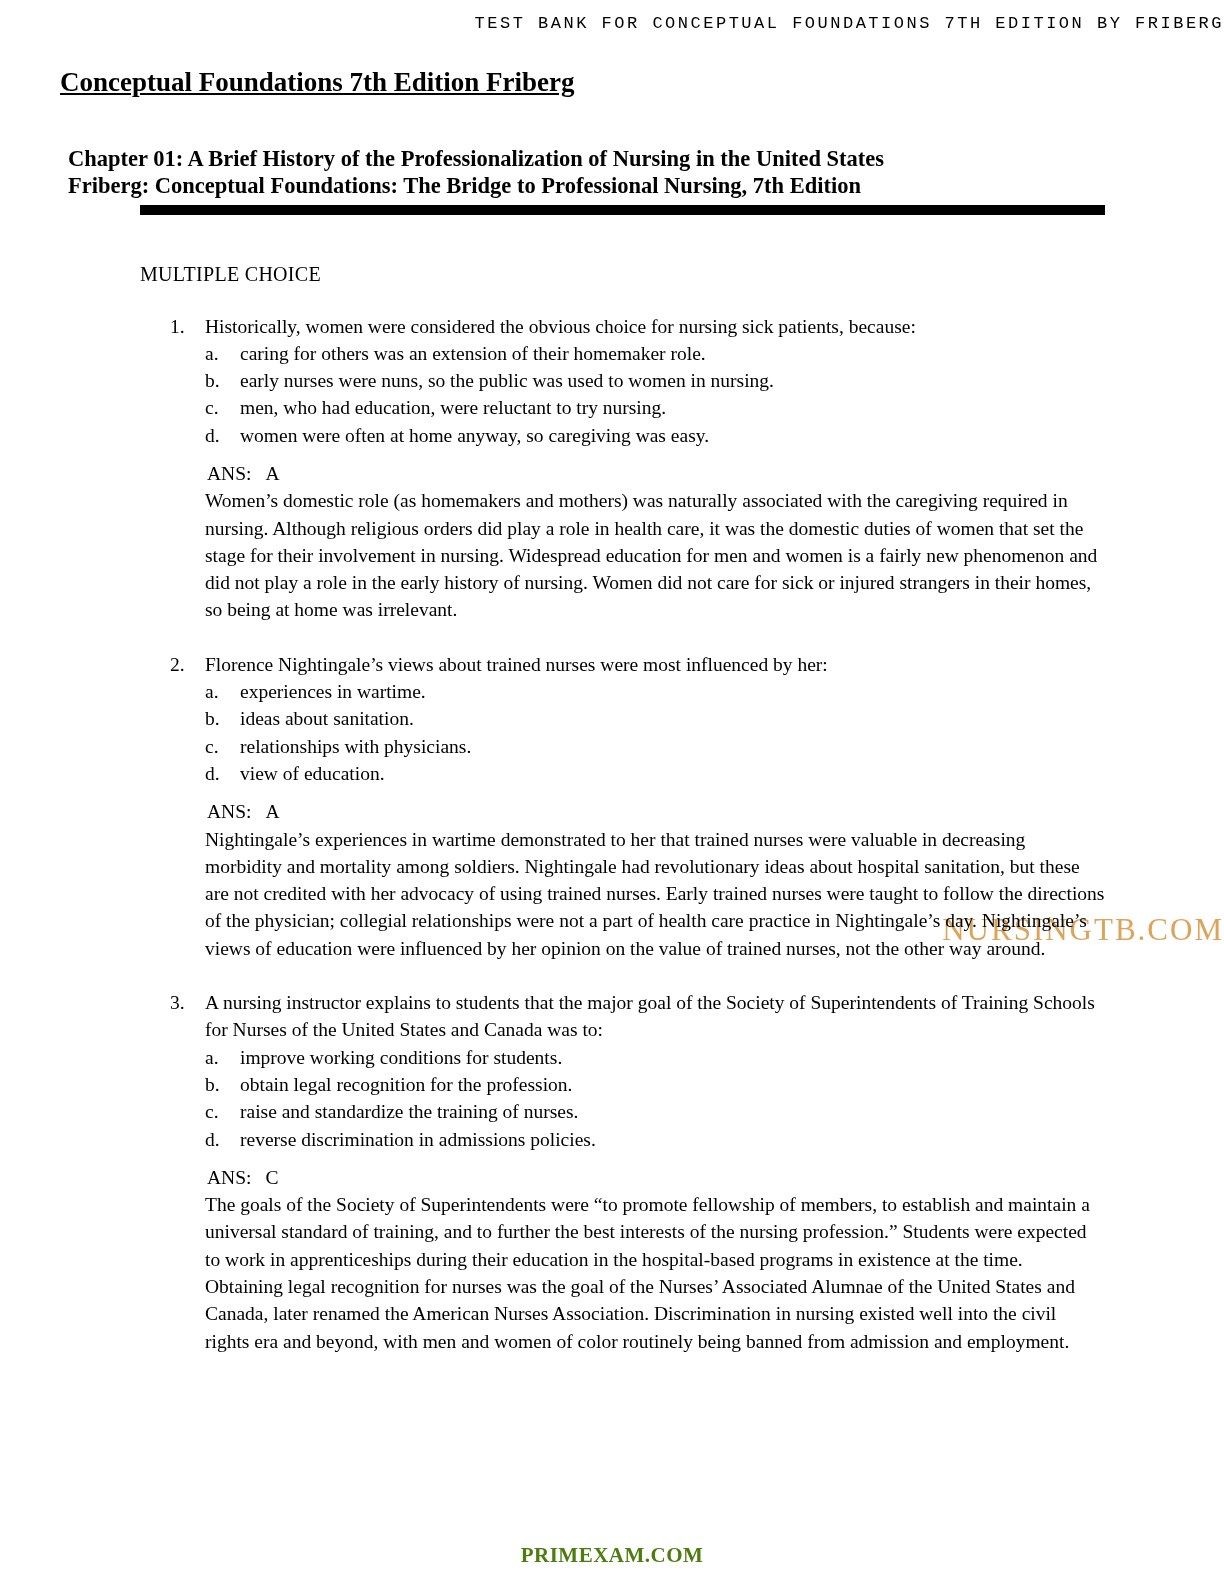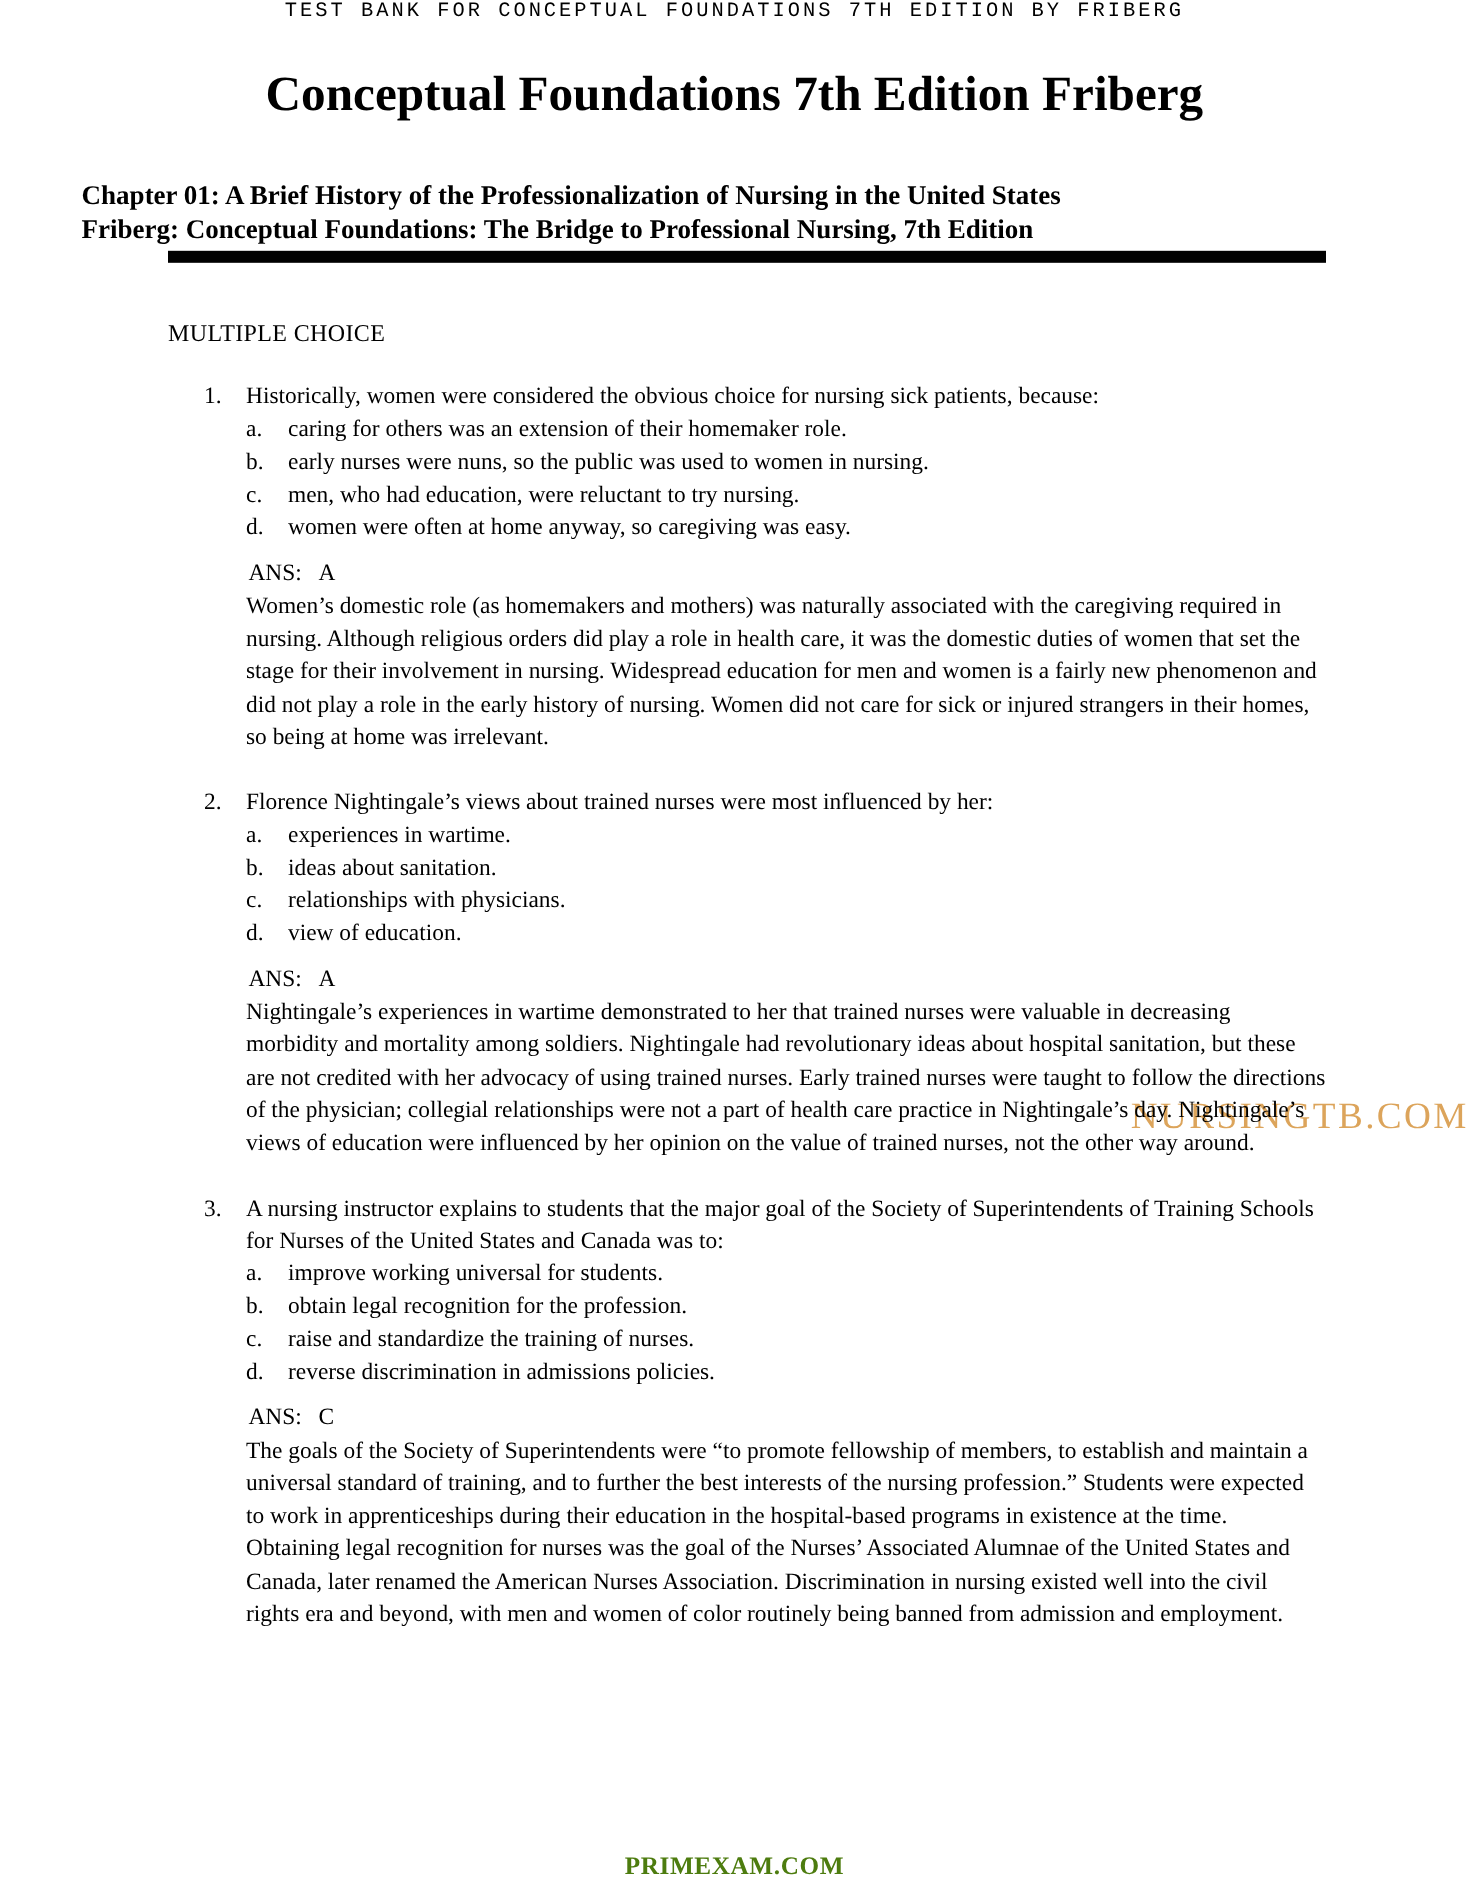--- a/index.html
+++ b/index.html
@@ -15,32 +15,33 @@
     color: #000000;
     overflow: hidden;
   }
   .page {
     position: relative;
     width: 100%;
     height: 100%;
     z-index: 1;
   }
   .doc-header {
-    text-align: center;
+    padding-top: 14px;
+    text-align: right;
     font-family: "Liberation Mono", "DejaVu Sans Mono", monospace;
     font-size: 17px;
     letter-spacing: 2.5px;
     white-space: nowrap;
   }
   .title {
     margin: 32px 60px 0 60px;
-    text-align: center;
     font-weight: bold;
-    font-size: 41px;
+    font-size: 27px;
     line-height: 1.32;
+    text-decoration: underline;
   }
   .chapter {
     margin: 44px 119px 0 68px;
     font-weight: bold;
     font-size: 22.5px;
     line-height: 1.22;
   }
   .chapter-bar {
     height: 10px;
     background: #000000;
@@ -196,21 +197,21 @@
       <div class="rationale">Nightingale’s experiences in wartime demonstrated to her that trained nurses were valuable in decreasing morbidity and mortality among soldiers. Nightingale had revolutionary ideas about hospital sanitation, but these are not credited with her advocacy of using trained nurses. Early trained nurses were taught to follow the directions of the physician; collegial relationships were not a part of health care practice in Nightingale’s day. Nightingale’s views of education were influenced by her opinion on the value of trained nurses, not the other way around.</div>
     </div>
 
     <div class="question">
       <div class="q-row">
         <span class="q-num">3.</span>
         <div class="q-text">A nursing instructor explains to students that the major goal of the Society of Superintendents of Training Schools for Nurses of the United States and Canada was to:</div>
       </div>
       <div class="opt-row">
         <span class="opt-label">a.</span>
-        <div class="opt-text">improve working universal for students.</div>
+        <div class="opt-text">improve working conditions for students.</div>
       </div>
       <div class="opt-row">
         <span class="opt-label">b.</span>
         <div class="opt-text">obtain legal recognition for the profession.</div>
       </div>
       <div class="opt-row">
         <span class="opt-label">c.</span>
         <div class="opt-text">raise and standardize the training of nurses.</div>
       </div>
       <div class="opt-row">

